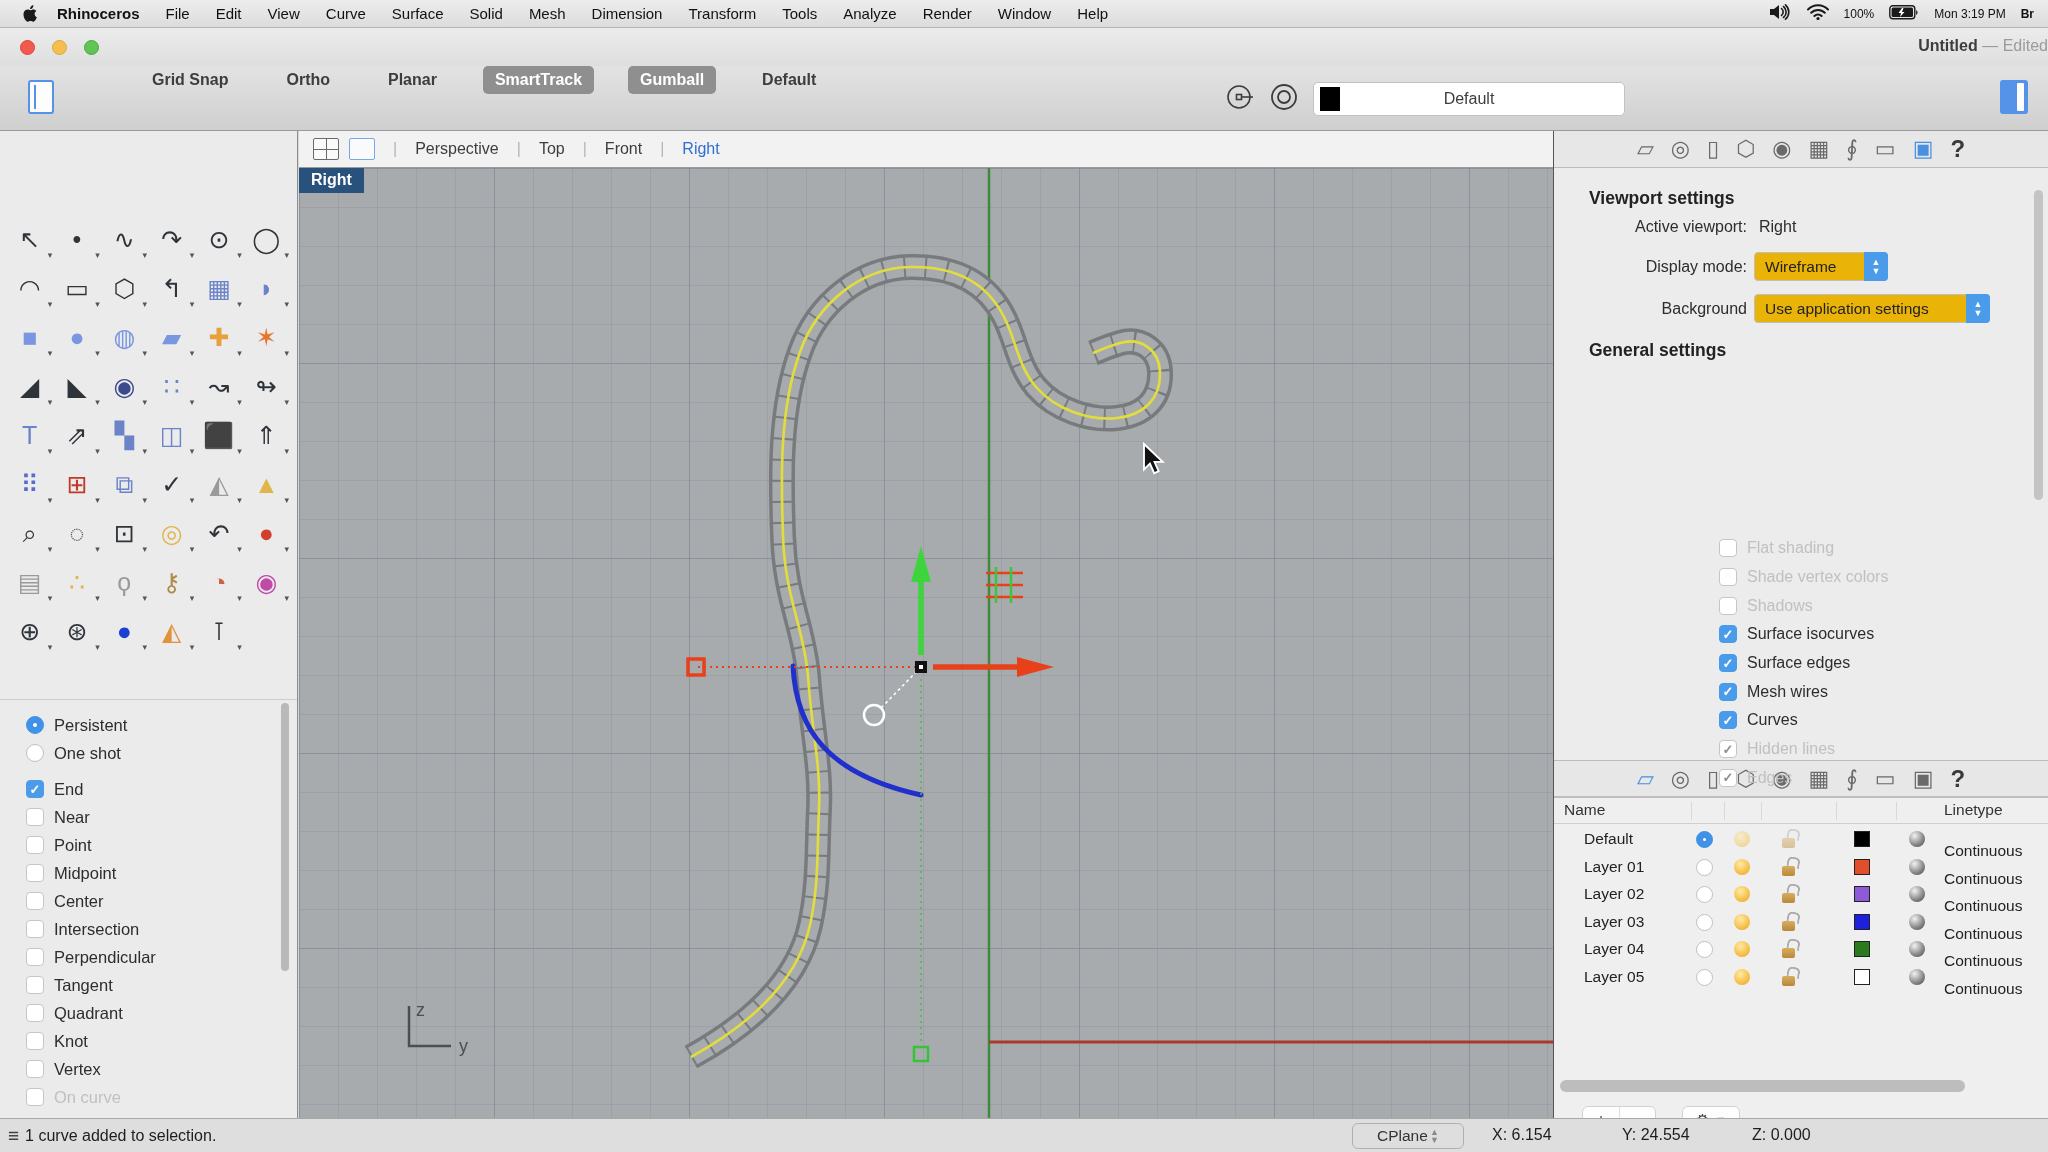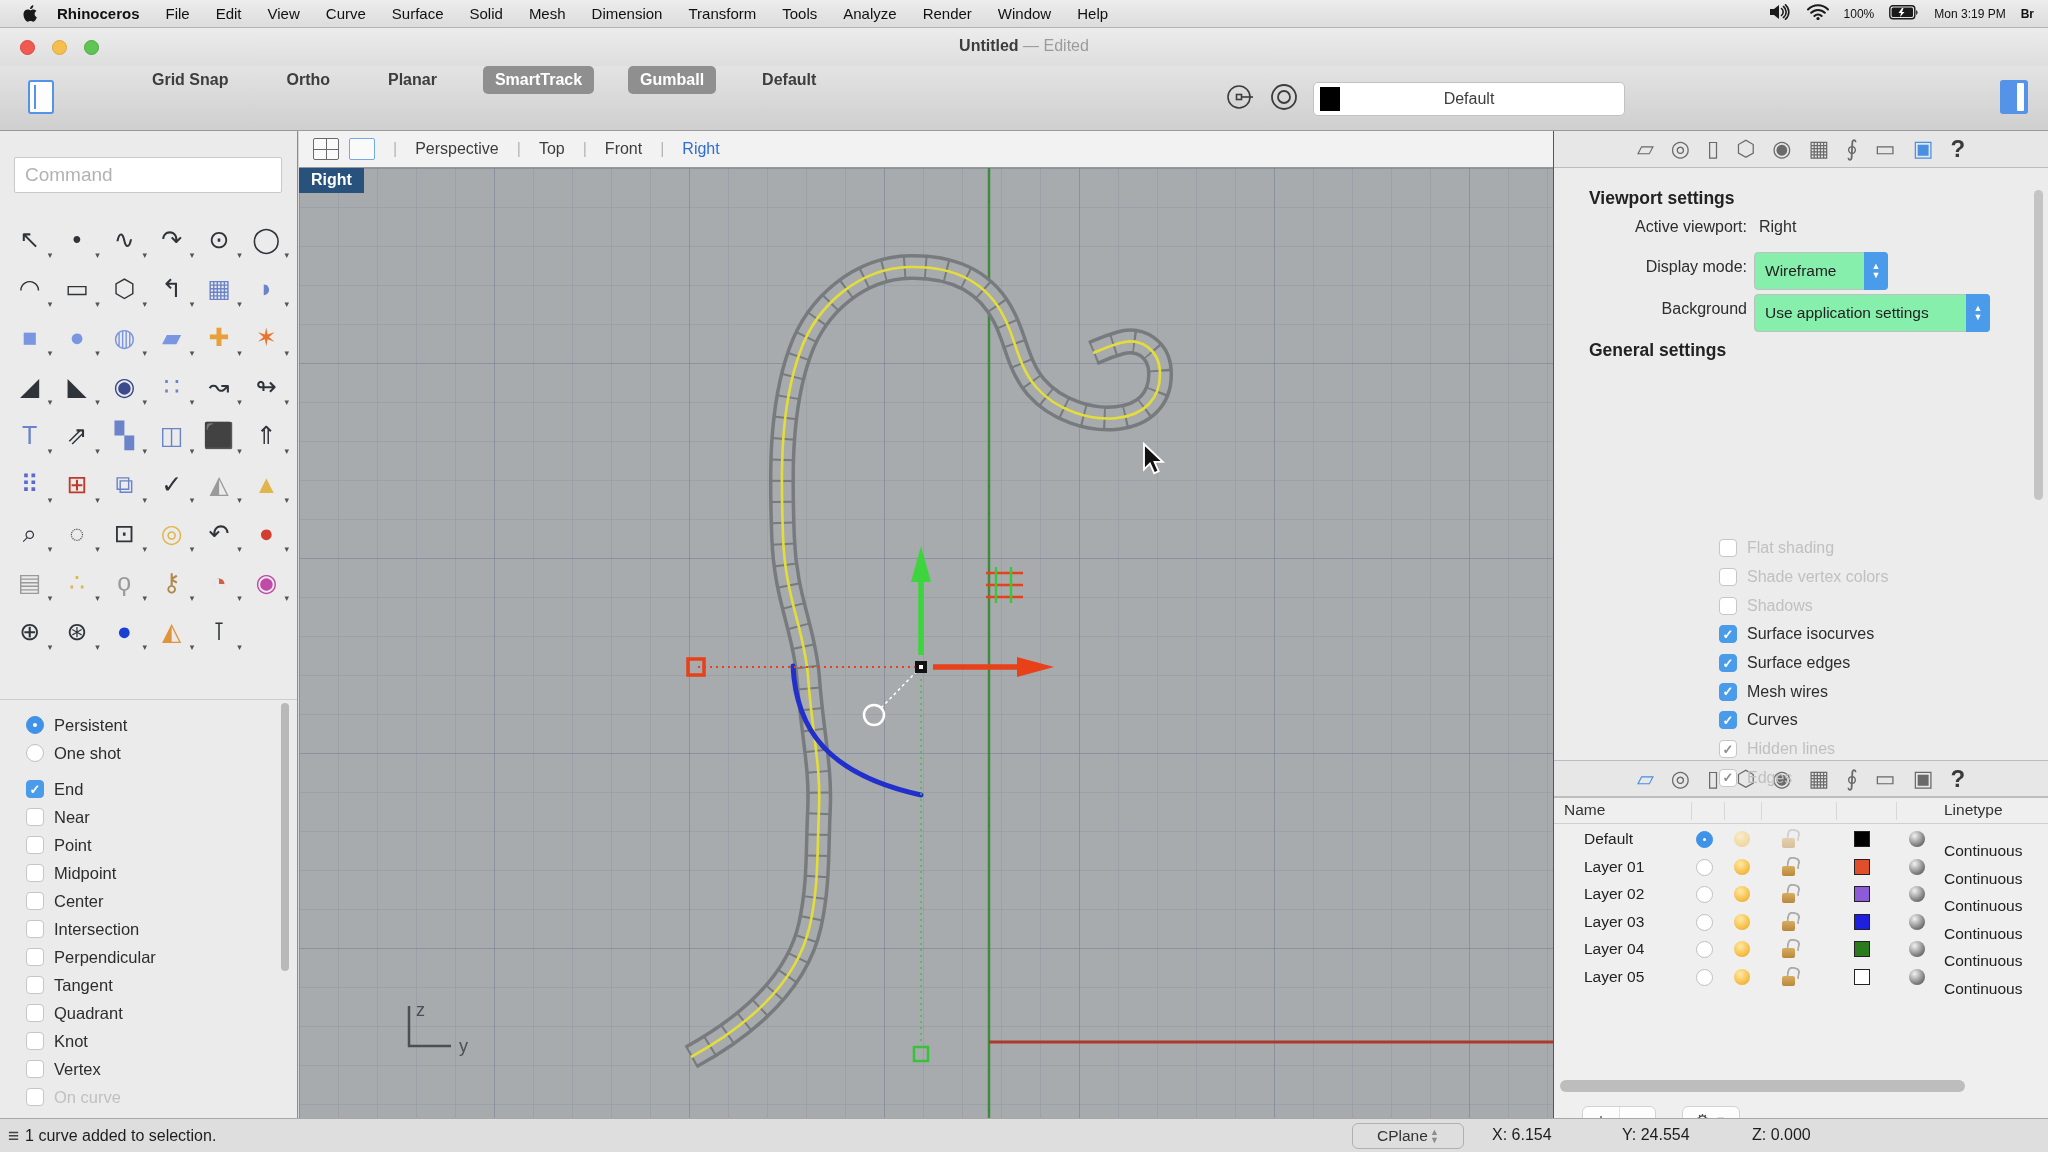--- a/index.html
+++ b/index.html
@@ -13,21 +13,21 @@
   #menubar .apple { width:30px; display:flex; justify-content:center; }
   #menubar .menu-item { padding:0 13px; white-space:nowrap; }
   #menubar .menu-item.app-name { font-weight:bold; }
   #menubar .spacer { flex:1; }
   #menubar .status { display:flex; align-items:center; gap:15px; font-size:12px; }
 
   
   #titlebar { position:absolute; left:0; top:28px; width:2048px; height:38px;
     background:linear-gradient(#ececec,#dedede); }
   .traffic { position:absolute; top:12px; width:15px; height:15px; border-radius:50%; }
-  #winTitle { position:absolute; top:9px; left:0; width:100%; text-align:center; font-size:16px; }
+  #winTitle { position:absolute; top:9px; left:0; width:100%; text-align:right; font-size:16px; }
   #winTitle .t-main { color:#3c3c3c; font-weight:bold; }
   #winTitle .t-suffix { color:#9b9b9b; }
 
   
   #toolbar { position:absolute; left:0; top:66px; width:2048px; height:65px;
     background:linear-gradient(#e3e3e3,#cfcfcf); border-bottom:1px solid #9a9a9a;
     display:flex; align-items:center; }
   .tb-toggle-left { position:absolute; left:28px; top:14px; width:26px; height:34px;
     border:2px solid #5593e8; border-radius:3px; background:#fdfdfd; }
   .tb-toggle-left i { position:absolute; left:4px; top:3px; bottom:3px; width:0;
@@ -100,21 +100,21 @@
     background:#ececec; border-left:1px solid #555; display:flex; flex-direction:column; }
   .panel-strip { height:37px; background:#e7e7e7; border-bottom:1px solid #bdbdbd;
     display:flex; align-items:center; justify-content:center; gap:17px; font-size:22px; color:#6a6a6a; flex:0 0 auto; }
   .panel-strip .pi { line-height:1; }
   .panel-strip .pi.active { color:#4a90e2; }
   .panel-strip .pi.help { font-weight:bold; color:#3a3a3a; font-size:24px; }
   #vpSettings { flex:0 0 592px; position:relative; font-size:16px; color:#2d2d2d; }
   .sec-title { position:absolute; left:35px; font-size:17.5px; font-weight:bold; color:#222; }
   .vs-label { position:absolute; width:160px; text-align:right; color:#2d2d2d; }
   .vs-value { position:absolute; }
-  .dd { position:absolute; height:38px; background:#86efac; border:1px solid #bfbfbf; border-radius:4px;
+  .dd { position:absolute; height:29px; background:#eab308; border:1px solid #bfbfbf; border-radius:4px;
     display:flex; align-items:center; padding:0 34px 0 10px; font-size:15.5px; color:#222; }
   .dd .stepper { position:absolute; right:-1px; top:-1px; bottom:-1px; width:24px; background:#4a9bea;
     border-radius:0 4px 4px 0; color:#fff; font-size:9px; display:flex; flex-direction:column;
     align-items:center; justify-content:center; line-height:1; }
   #gsChecks { position:absolute; left:165px; top:366px; }
   #gsChecks .cb-row { height:28.7px; font-size:16px; }
   #vsScroll { position:absolute; right:5px; top:22px; width:9px; height:310px; background:#c4c4c4; border-radius:5px; }
 
   
   #layersPanel { flex:1; position:relative; background:#efefef; border-top:1px solid #bdbdbd; font-size:15.5px; }
@@ -253,21 +253,20 @@
       <span class="swatch" id="layerSwatch" style="background: rgb(0, 0, 0);"></span>
       <span class="val">Default</span>
     </span>
   </div>
   <span class="tb-toggle-right">
       <i></i>
     </span>
 </div>
 
 <div id="leftPanel">
-  <input id="cmdInput" type="text" placeholder="Command" style="">
   <div id="toolGrid">
       <div class="tool">
         <span style="color: rgb(47, 52, 58);">↖</span>
       </div>
       <div class="tool">
         <span style="color: rgb(47, 52, 58);">•</span>
       </div>
       <div class="tool">
         <span style="color: rgb(47, 52, 58);">∿</span>
       </div>

